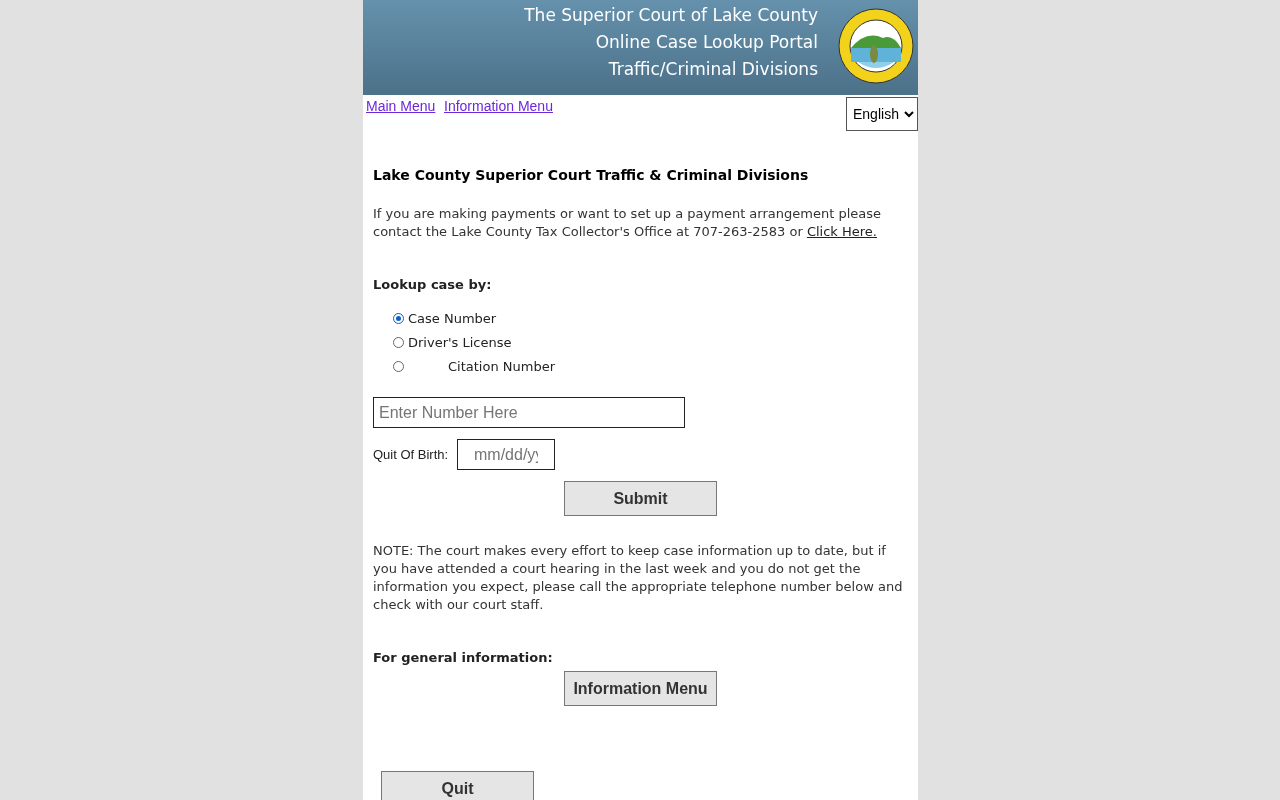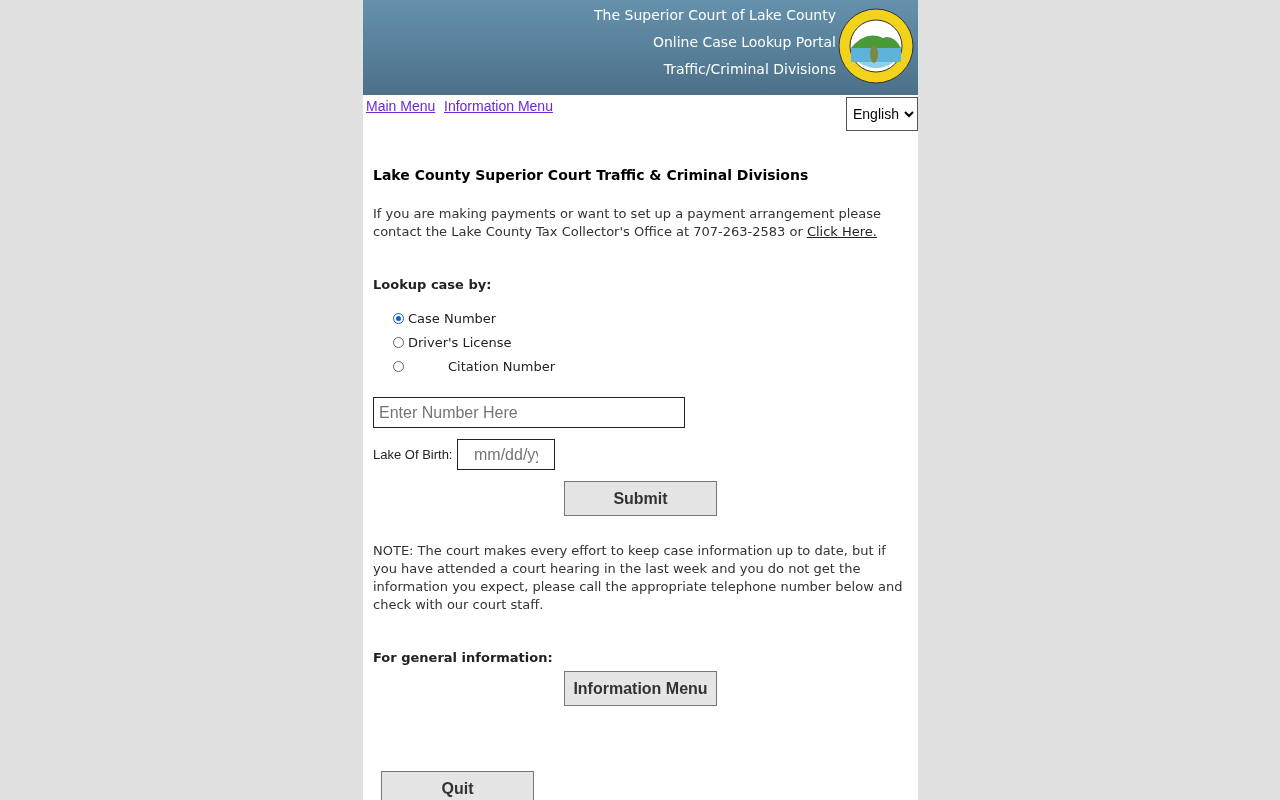--- a/index.html
+++ b/index.html
@@ -1,19 +1,19 @@
 <!DOCTYPE html>
 <html><head>
 <meta charset="utf-8">
 <style>
   html, body { margin:0; padding:0; }
   body { background:#e1e1e1; width:1280px; height:800px; overflow:hidden; font-family:"DejaVu Sans", sans-serif; }
   .page { position:absolute; left:363px; top:0; width:555px; height:800px; background:#fff; }
   .header { position:relative; height:95px; background:linear-gradient(#6591ac, #4c7189); }
-  .header-text { position:absolute; right:82px; top:2px; text-align:right; color:#fff; font-family:"DejaVu Sans", sans-serif; font-size:14px; line-height:27px; }
+  .header-text { position:absolute; right:100px; top:2px; text-align:right; color:#fff; font-family:"DejaVu Sans", sans-serif; font-size:17px; line-height:27px; }
   .seal { position:absolute; right:4px; top:8px; width:76px; height:76px; }
   .nav { position:relative; height:24px; font-family:"Liberation Sans", sans-serif; font-size:14px; }
   .nav a { color:#6d28d9; text-decoration:underline; position:absolute; top:3px; }
   .lang { position:absolute; right:0; top:2px; font-family:"Liberation Sans", sans-serif; font-size:14px; height:34px; border:1px solid #555; background:#fff; padding:0 2px; }
   .content { position:absolute; left:10px; top:0; width:540px; font-family:"DejaVu Sans", sans-serif; color:#222; }
   .title { position:absolute; top:167px; font-weight:bold; font-size:14px; color:#000; white-space:nowrap; }
   .pay { position:absolute; top:205px; font-size:13px; line-height:18px; width:540px; color:#333; }
   .pay a { color:#222; text-decoration:underline; }
   .lookup-label { position:absolute; top:277px; font-weight:bold; font-size:13px; }
   .radio-row { position:absolute; left:20px; font-size:13px; display:flex; align-items:center; }
@@ -72,21 +72,21 @@
       <span class="radio"></span>
       <span>Driver's License</span>
     </div>
     <div class="radio-row" style="top:359px;gap:40px;">
       <span class="radio"></span>
       <span>Citation Number</span>
     </div>
 
     <input class="num-input" type="text" placeholder="Enter Number Here" style="">
 
-    <div class="dob-label">Lake Of Birth:</div>
+    <div class="dob-label">Quit Of Birth:</div>
     <input class="dob-input" type="text" placeholder="mm/dd/yyyy" style="">
 
     <button class="btn" style="left:191px; top:481px; width:153px; height:35px;">Submit</button>
 
     <div class="note">NOTE: The court makes every effort to keep case information up to date, but if you have attended a court hearing in the last week and you do not get the information you expect, please call the appropriate telephone number below and check with our court staff.</div>
 
     <div class="gen-label">For general information:</div>
     <button class="btn" style="left:191px; top:671px; width:153px; height:35px;">Information Menu</button>
 
     <button class="btn" style="left:8px; top:771px; width:153px; height:35px;">Quit</button>

